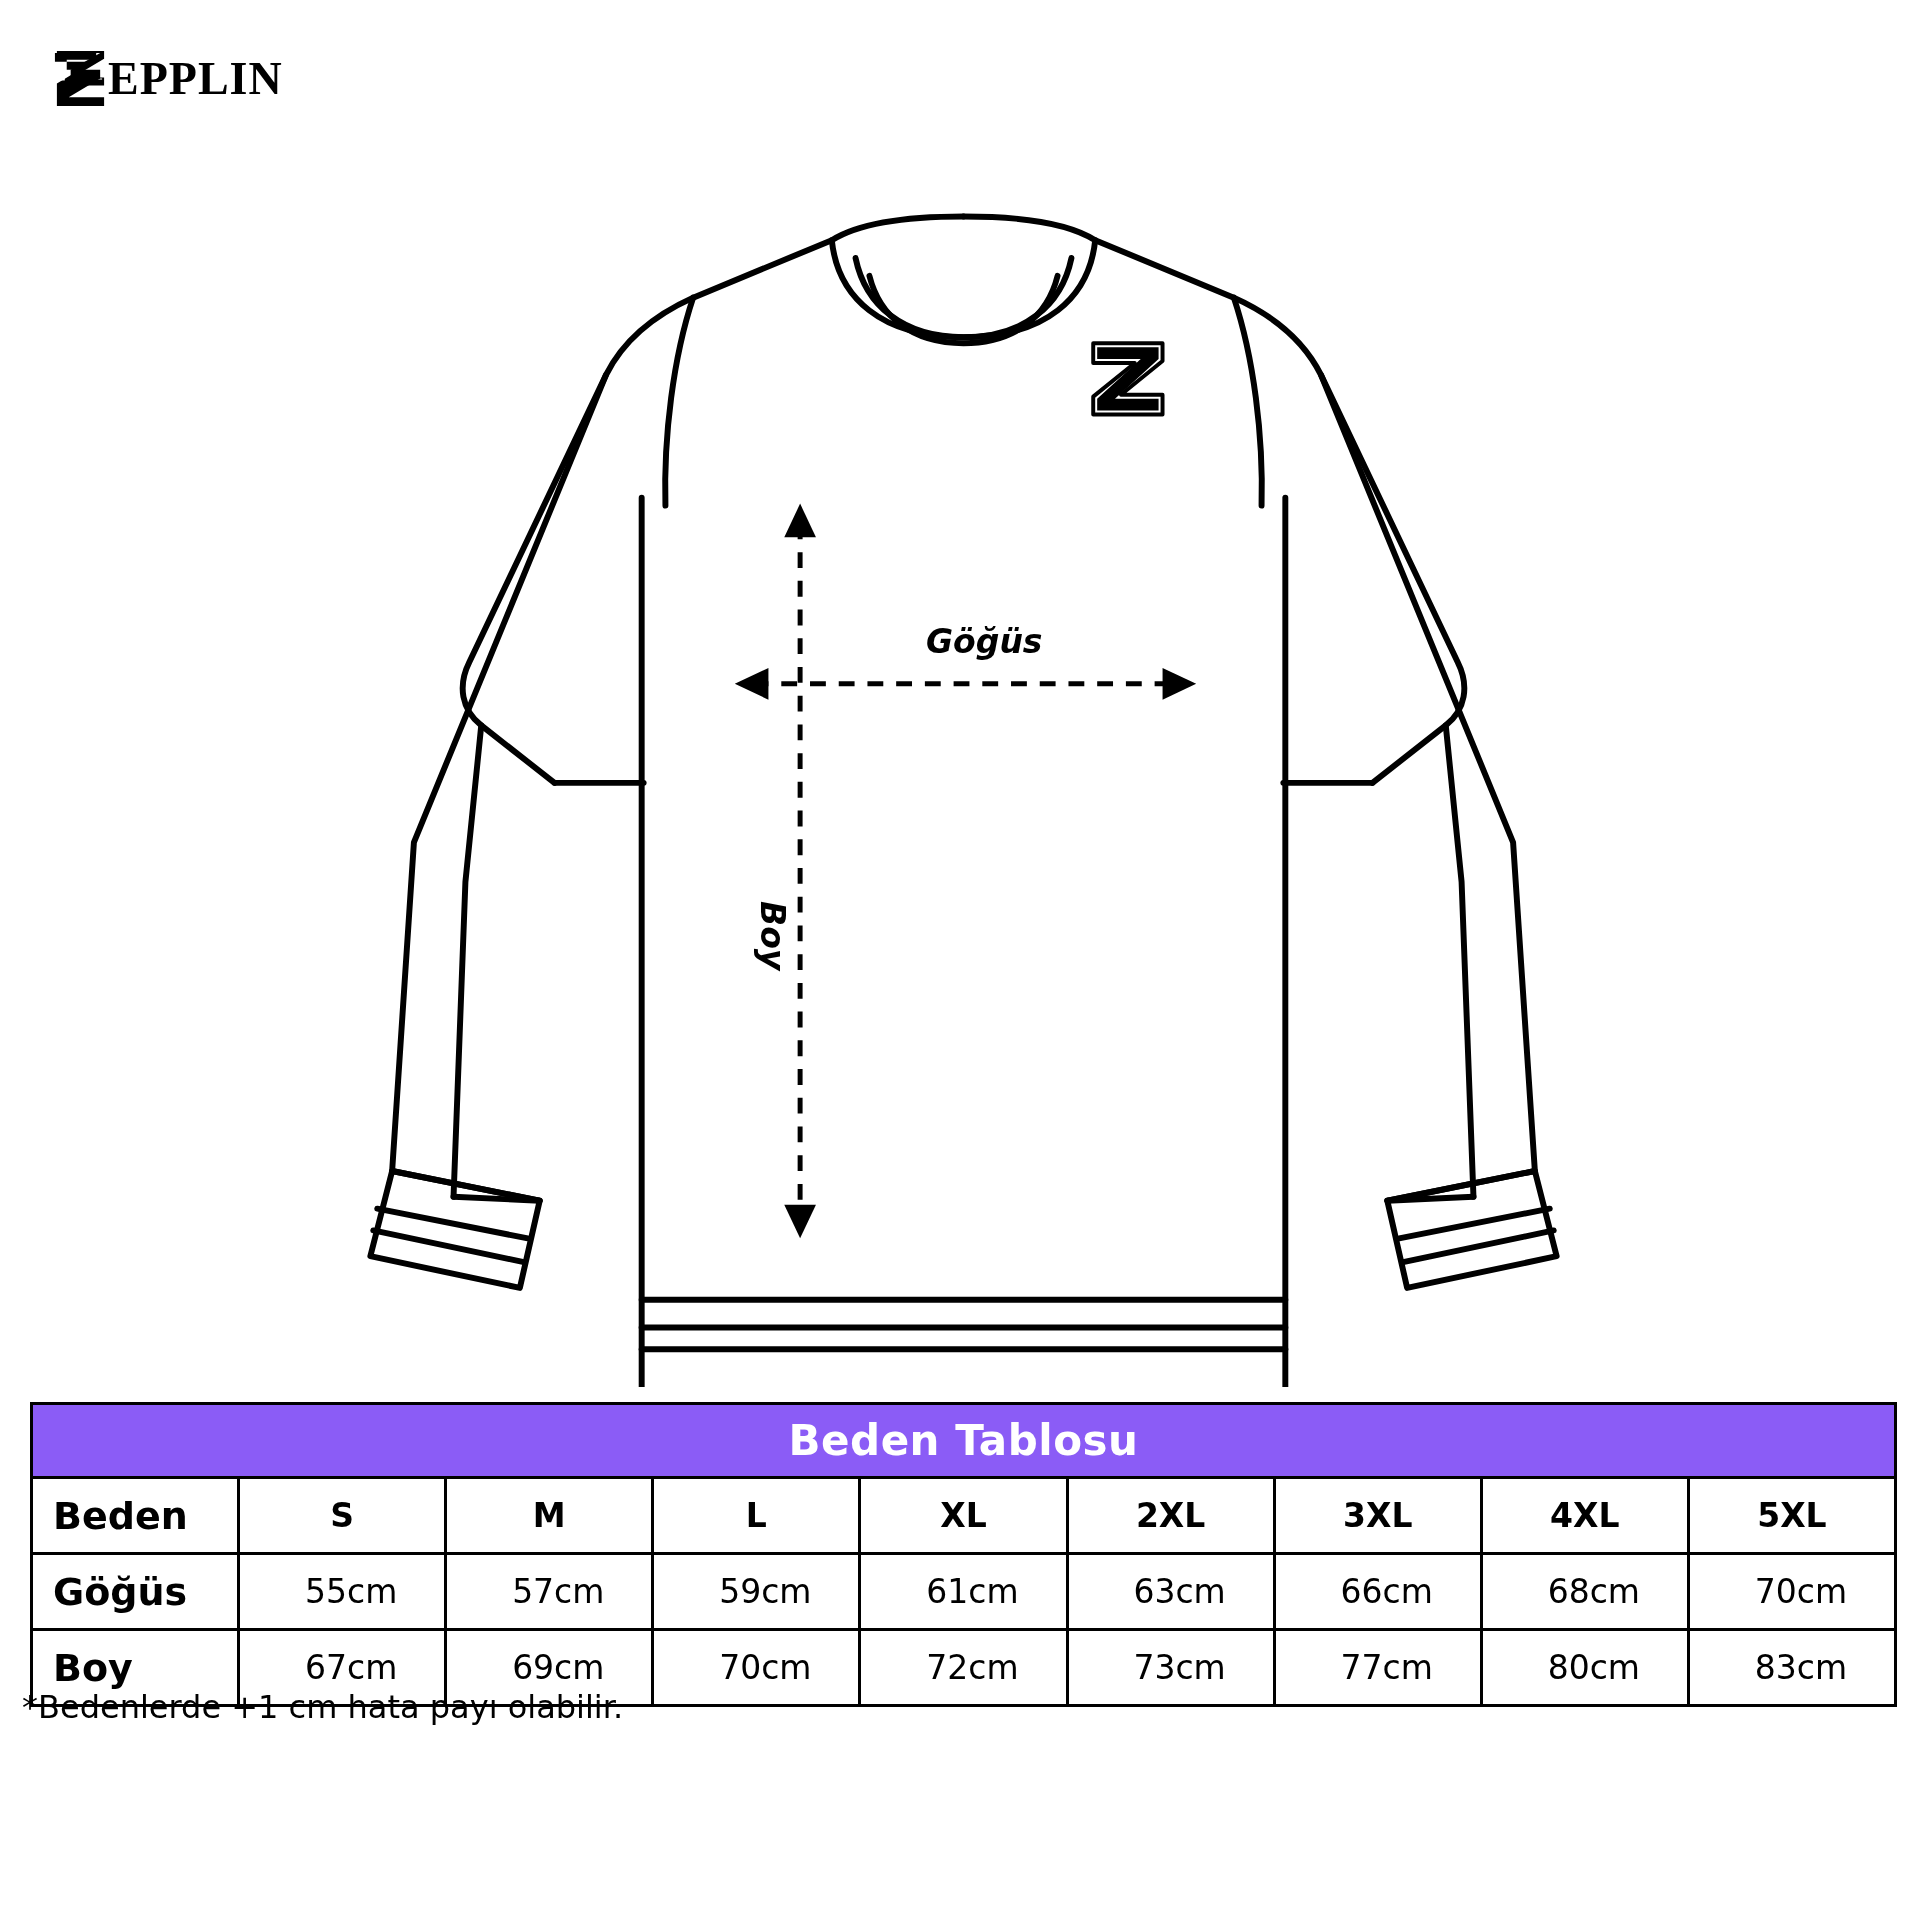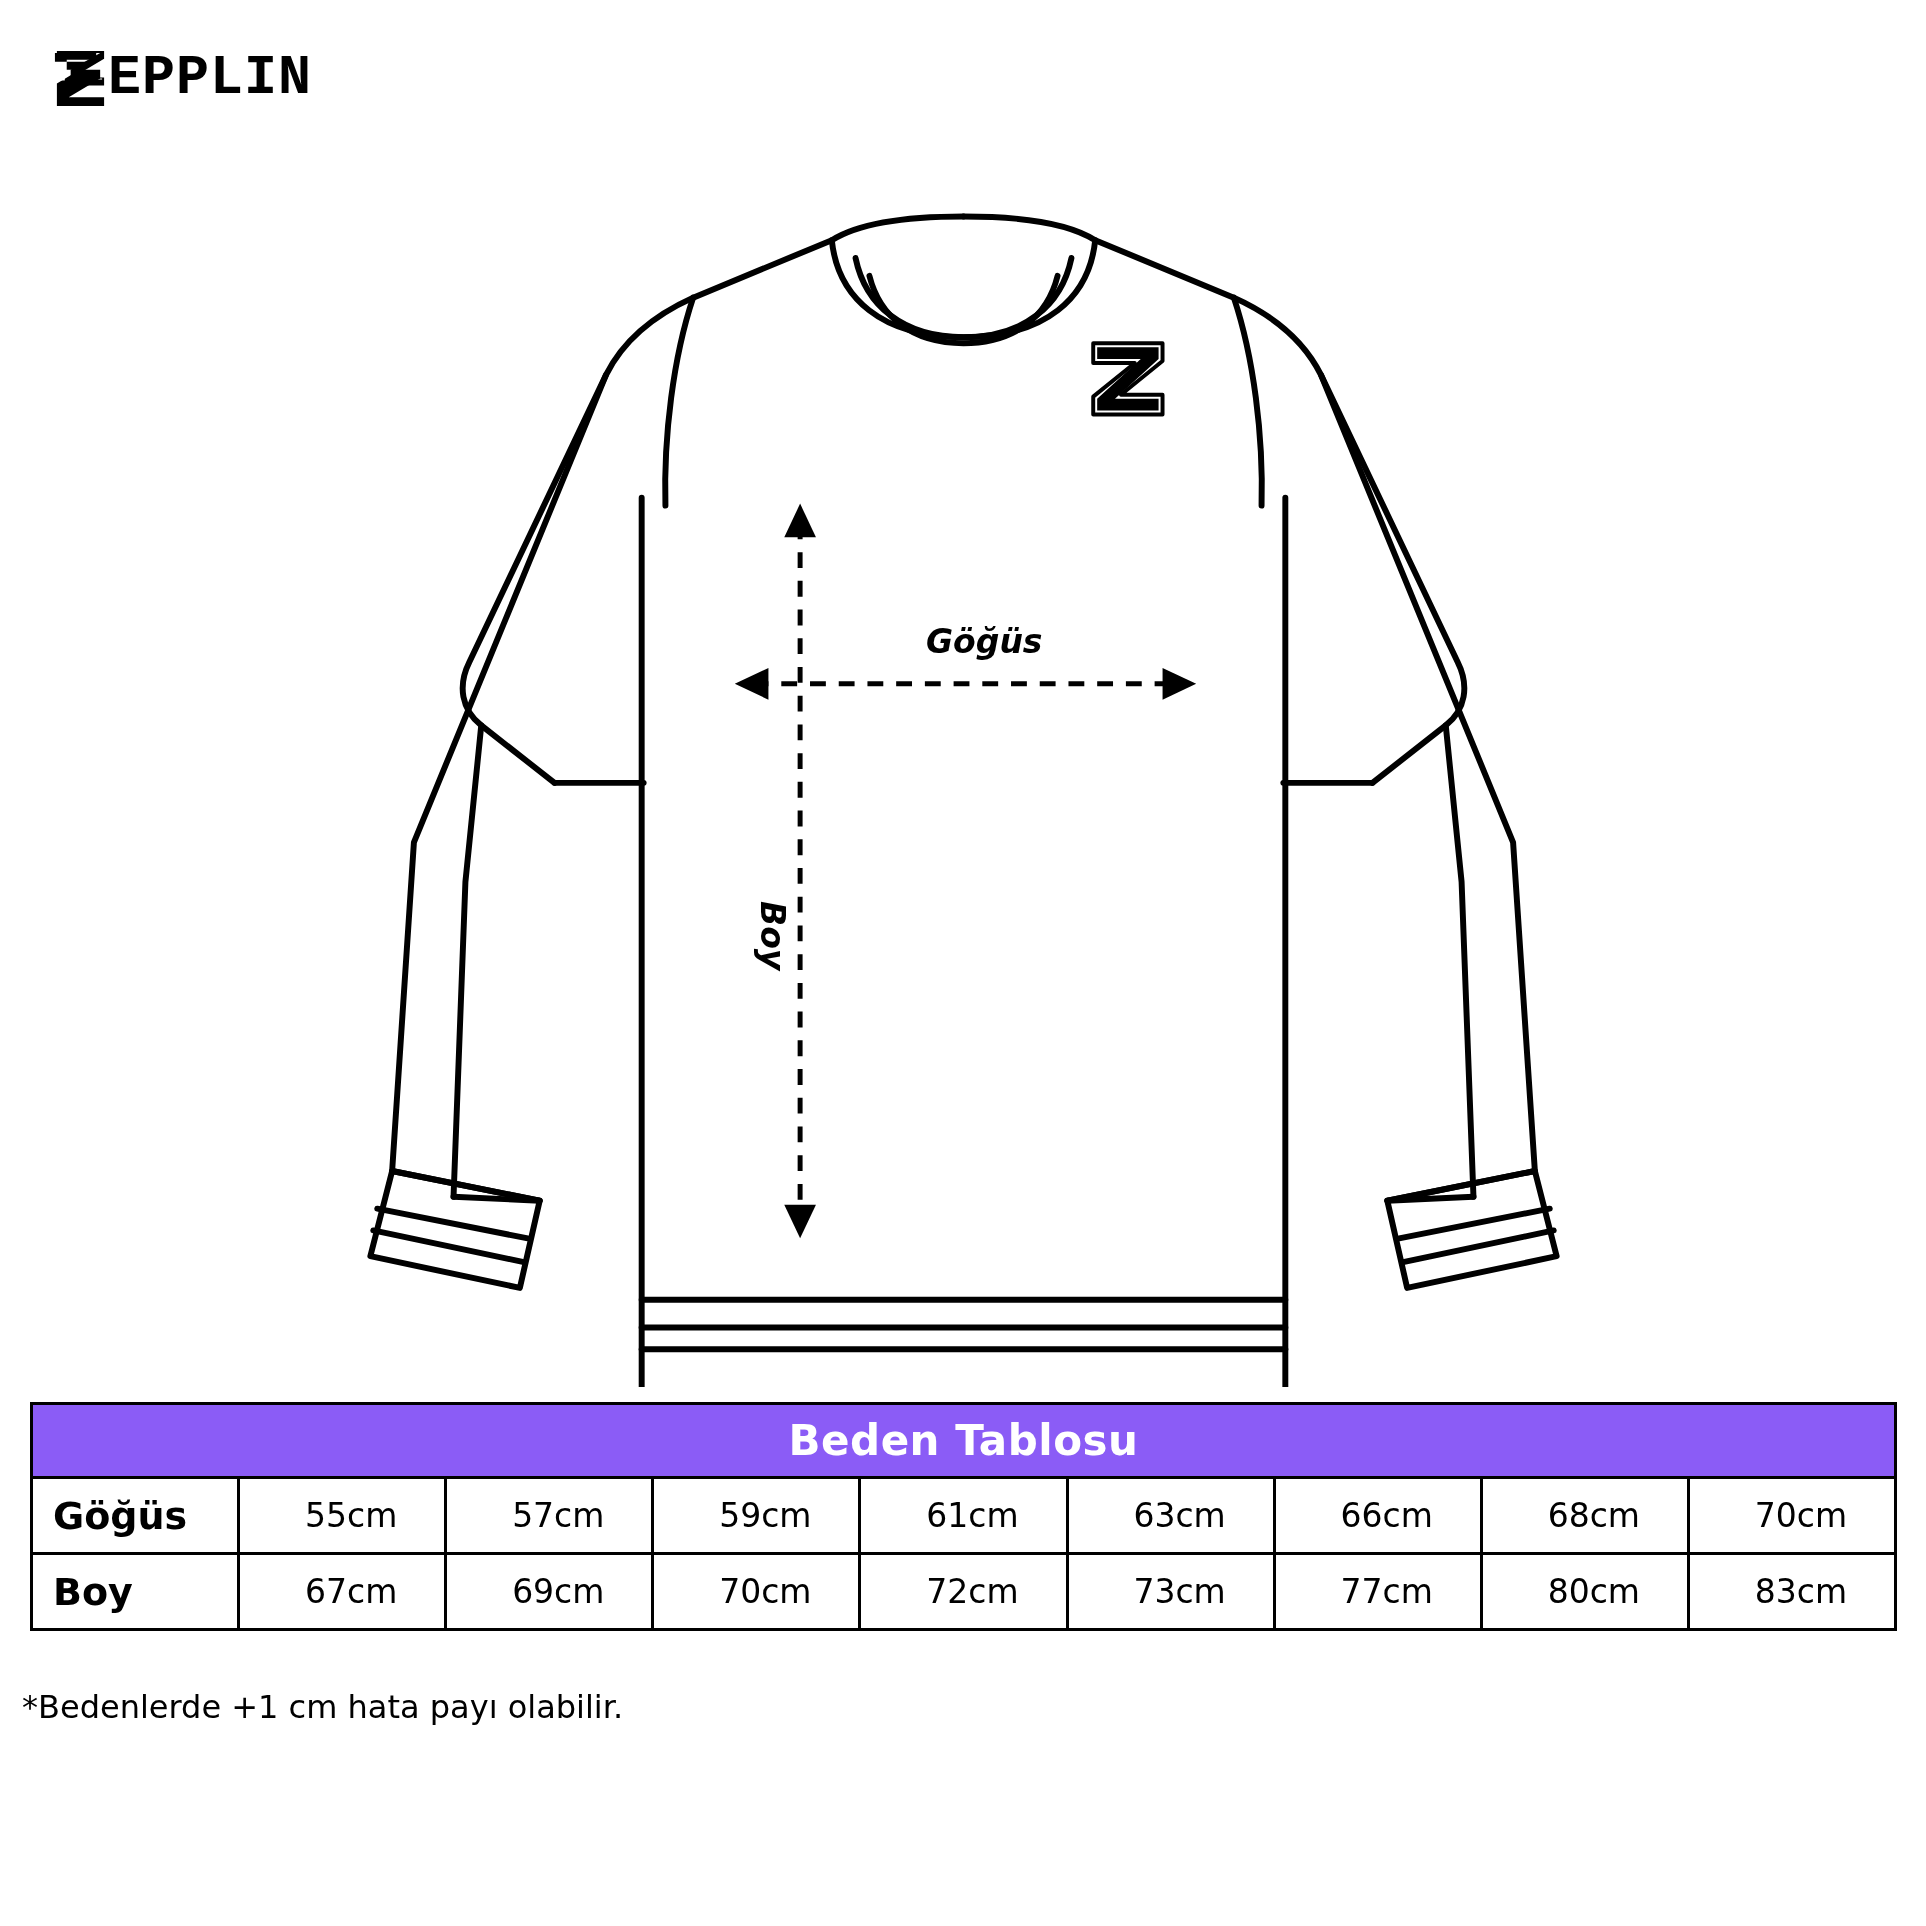--- a/index.html
+++ b/index.html
@@ -25,23 +25,23 @@
     height: 188px;
   }
   .brand-logo {
     position: absolute;
     left: 51px;
     top: 48px;
     display: flex;
     align-items: center;
   }
   .brand-word {
-    font-family: Liberation Mono, monospace;
-    font-weight: bold;
-    font-size: 55px;
+    font-family: Liberation Serif, serif;
+    font-weight: bold;
+    font-size: 46px;
     letter-spacing: 1px;
     line-height: 53px;
     margin-left: -2px;
     text-align: right;
   }
   .title {
     position: absolute;
     left: 584px;
     top: 77px;
     font-family: "DejaVu Sans", sans-serif;
@@ -242,20 +242,31 @@
   <div class="measure-label" id="label-boy">Boy</div>
 </div>
 
 <div class="table-wrap">
   <table class="size-table">
     <tbody>
       <tr>
         <td class="table-title" colspan="9">Beden Tablosu</td>
       </tr>
       <tr>
+        <td class="row-head-cell" style="width:337px">Beden</td>
+        <td class="hdr-cell">S</td>
+        <td class="hdr-cell">M</td>
+        <td class="hdr-cell">L</td>
+        <td class="hdr-cell">XL</td>
+        <td class="hdr-cell">2XL</td>
+        <td class="hdr-cell">3XL</td>
+        <td class="hdr-cell">4XL</td>
+        <td class="hdr-cell">5XL</td>
+      </tr>
+      <tr>
         <td class="row-head-cell">Göğüs</td>
         <td class="val-cell">55cm</td>
         <td class="val-cell">57cm</td>
         <td class="val-cell">59cm</td>
         <td class="val-cell">61cm</td>
         <td class="val-cell">63cm</td>
         <td class="val-cell">66cm</td>
         <td class="val-cell">68cm</td>
         <td class="val-cell">70cm</td>
       </tr>

